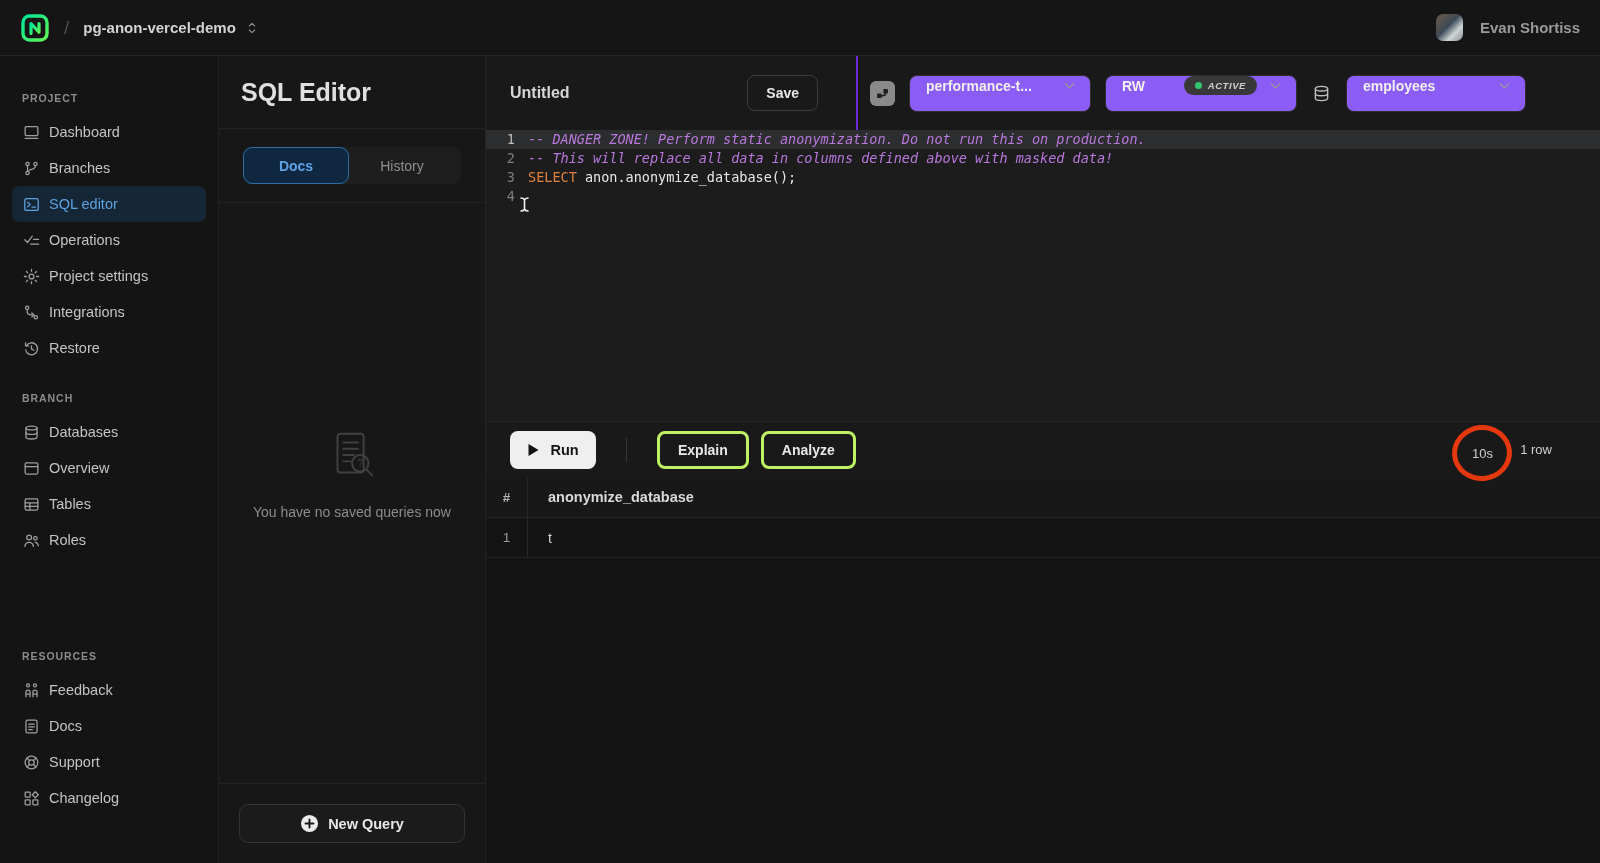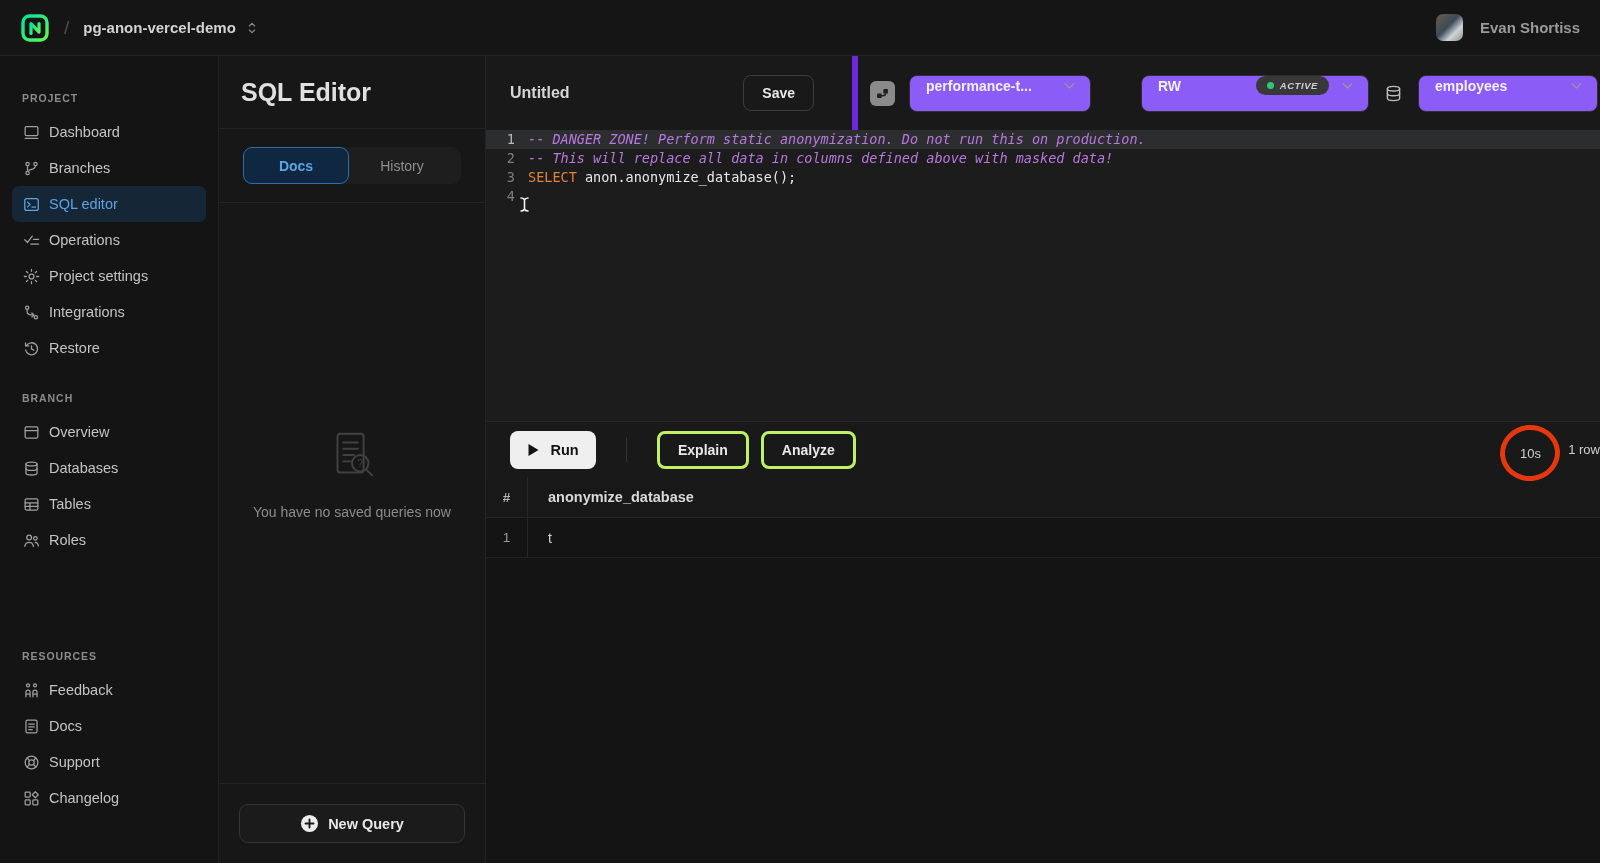--- a/index.html
+++ b/index.html
@@ -51,33 +51,33 @@
   .q-empty-text { color:#8c8c8c; font-size:14px; }
   .qpanel-foot { border-top:1px solid #232323; padding:20px; }
   .new-query-btn { width:100%; height:39px; display:flex; align-items:center; justify-content:center;
                    gap:9px; background:#1b1b1b; border:1px solid #343434; border-radius:9px;
                    color:#e8e8e8; font-size:14.5px; font-weight:600; cursor:pointer; }
 
   
   .epane { flex:1; display:flex; flex-direction:column; background:#191919; }
   .ehead { height:74px; display:flex; align-items:stretch; flex:none; }
   .ehead-left { width:372px; display:flex; align-items:center; padding:0 38px 0 24px;
-                border-right:6px solid #6d28d9; flex:none; }
+                border-right:2px solid #6d28d9; flex:none; }
   .etitle { color:#d6d6d6; font-size:16px; font-weight:600; }
   .save-btn { margin-left:auto; height:36px; padding:0 18px; background:transparent;
               border:1px solid #3c3c3c; border-radius:8px; color:#e8e8e8; font-size:14px;
               font-weight:600; cursor:pointer; font-family:inherit; }
   .ehead-right { flex:1; display:flex; align-items:center; gap:14px; padding:0 50px 0 12px; }
   .compute-icon { width:25px; height:25px; border-radius:6px; background:#8a8a8a; color:#1f1f1f;
                   display:flex; align-items:center; justify-content:center; flex:none; cursor:pointer; }
   .sel { height:37px; background:#8b5cf6; border:1px solid #2e2e2e; border-radius:8px;
          display:flex; align-items:center; padding:0 12px 15px 16px; color:#f0f0f0; font-size:14px;
          font-weight:600; cursor:pointer; }
   .sel .chev { width:17px; height:17px; color:#9a9a9a; margin-left:auto; }
-  .sel-branch { width:182px; } .sel-endpoint { width:228px;margin-left:36px; } .sel-db { width:180px; }
+  .sel-branch { width:182px; } .sel-endpoint { width:192px; } .sel-db { width:180px; }
   .badge { display:flex; align-items:center; gap:6px; background:#383838; border-radius:99px;
            padding:4px 11px; margin-left:auto; margin-right:10px;font-style:italic; }
   .dot { width:7px; height:7px; border-radius:50%; }
   .badge-text { color:#cfcfcf; font-size:9.5px; font-weight:700; letter-spacing:.06em; }
   .db-glyph { width:21px; height:21px; color:#bdbdbd; flex:none; cursor:pointer; }
 
   
   .code-area { height:291px; background:#1c1c1c; font-family:"DejaVu Sans Mono", monospace;
                font-size:13.5px; line-height:19px; position:relative; flex:none; overflow:hidden; }
   .code-line { display:flex; }
@@ -212,35 +212,35 @@
             <path d="M12 8.6v3.9l2.9 1.8"></path>
           </g>
         </svg>
         <span>Restore</span>
       </div>
       <div class="nav-gap"></div>
       <div class="nav-label">BRANCH</div>
       <div class="nav-item">
         <svg class="nicon" viewBox="0 0 24 24">
           <g class="ic">
-            <rect x="4" y="5" width="16" height="14" rx="1.5"></rect>
-            <path d="M4 9.5h16"></path>
-          </g>
-        </svg>
-        <span>Overview</span>
-      </div>
-      <div class="nav-item">
-        <svg class="nicon" viewBox="0 0 24 24">
-          <g class="ic">
             <ellipse cx="12" cy="6.3" rx="7" ry="2.5"></ellipse>
             <path d="M5 6.3v11.4c0 1.4 3.1 2.5 7 2.5s7-1.1 7-2.5V6.3"></path>
             <path d="M5 12c0 1.4 3.1 2.5 7 2.5s7-1.1 7-2.5"></path>
           </g>
         </svg>
         <span>Databases</span>
+      </div>
+      <div class="nav-item">
+        <svg class="nicon" viewBox="0 0 24 24">
+          <g class="ic">
+            <rect x="4" y="5" width="16" height="14" rx="1.5"></rect>
+            <path d="M4 9.5h16"></path>
+          </g>
+        </svg>
+        <span>Overview</span>
       </div>
       <div class="nav-item">
         <svg class="nicon" viewBox="0 0 24 24">
           <g class="ic">
             <rect x="4" y="5" width="16" height="14" rx="1.5"></rect>
             <path d="M4 10h16M4 14.5h16M10 10v9"></path>
           </g>
         </svg>
         <span>Tables</span>
       </div>

